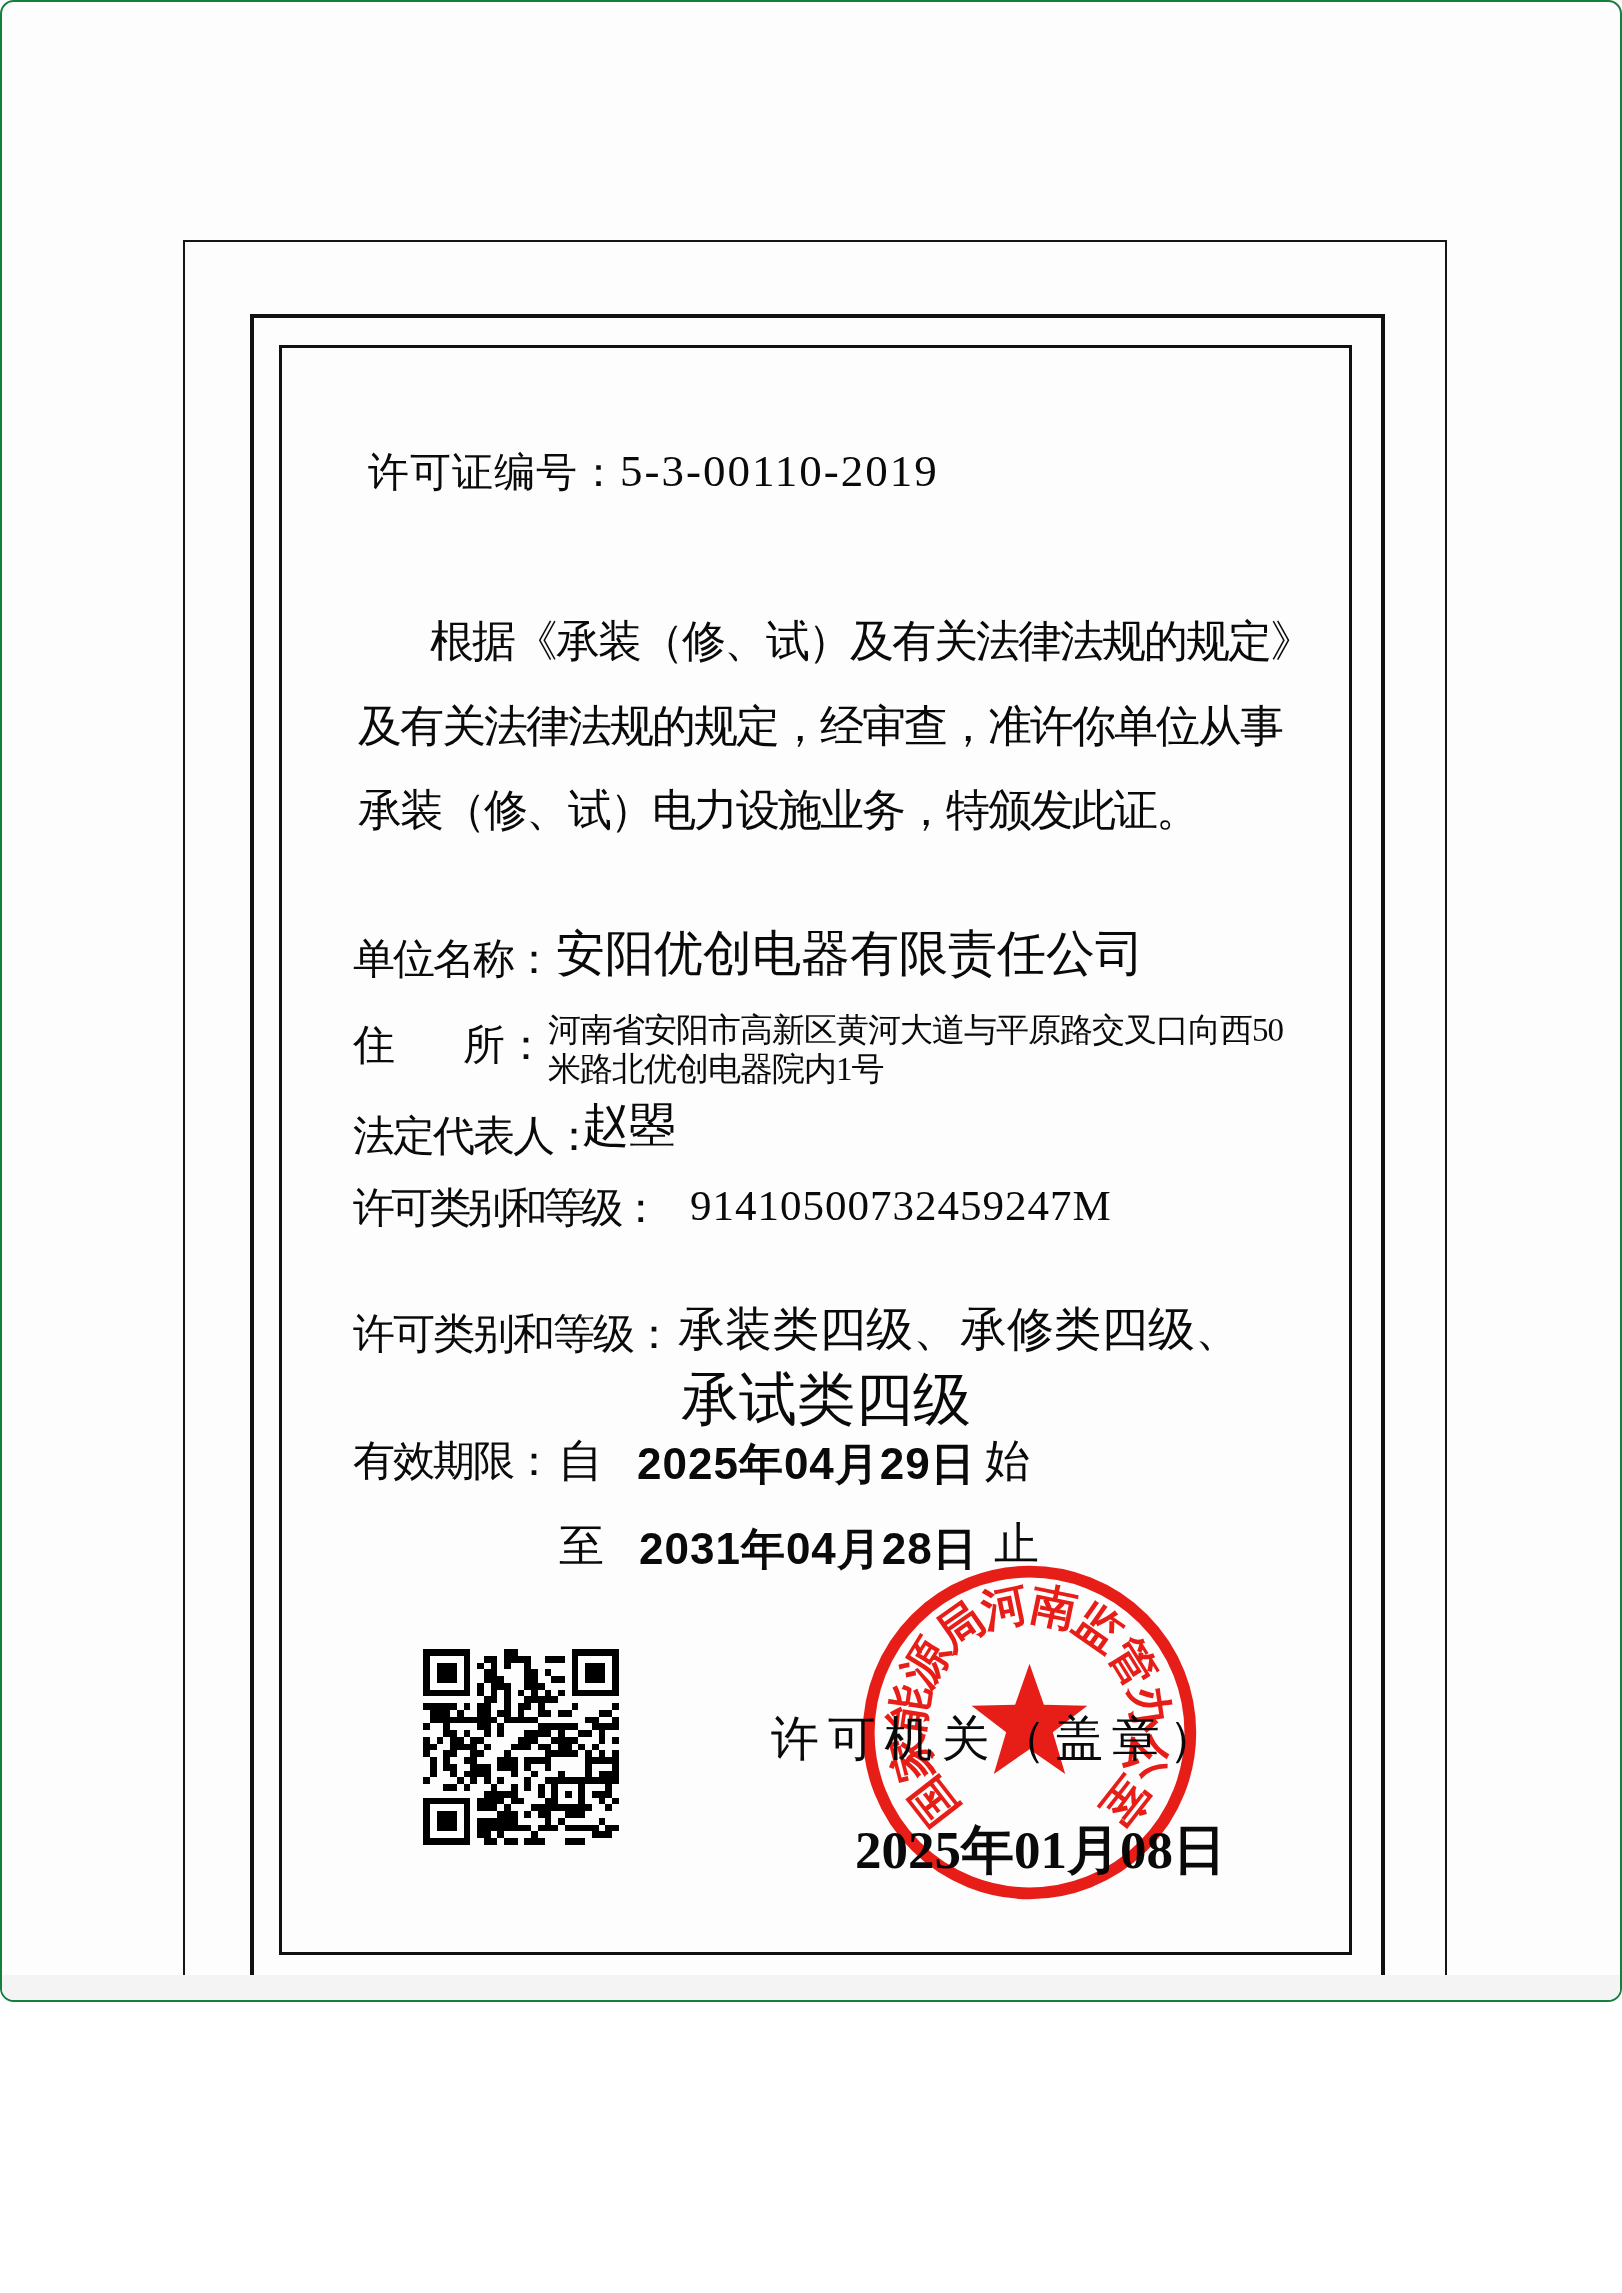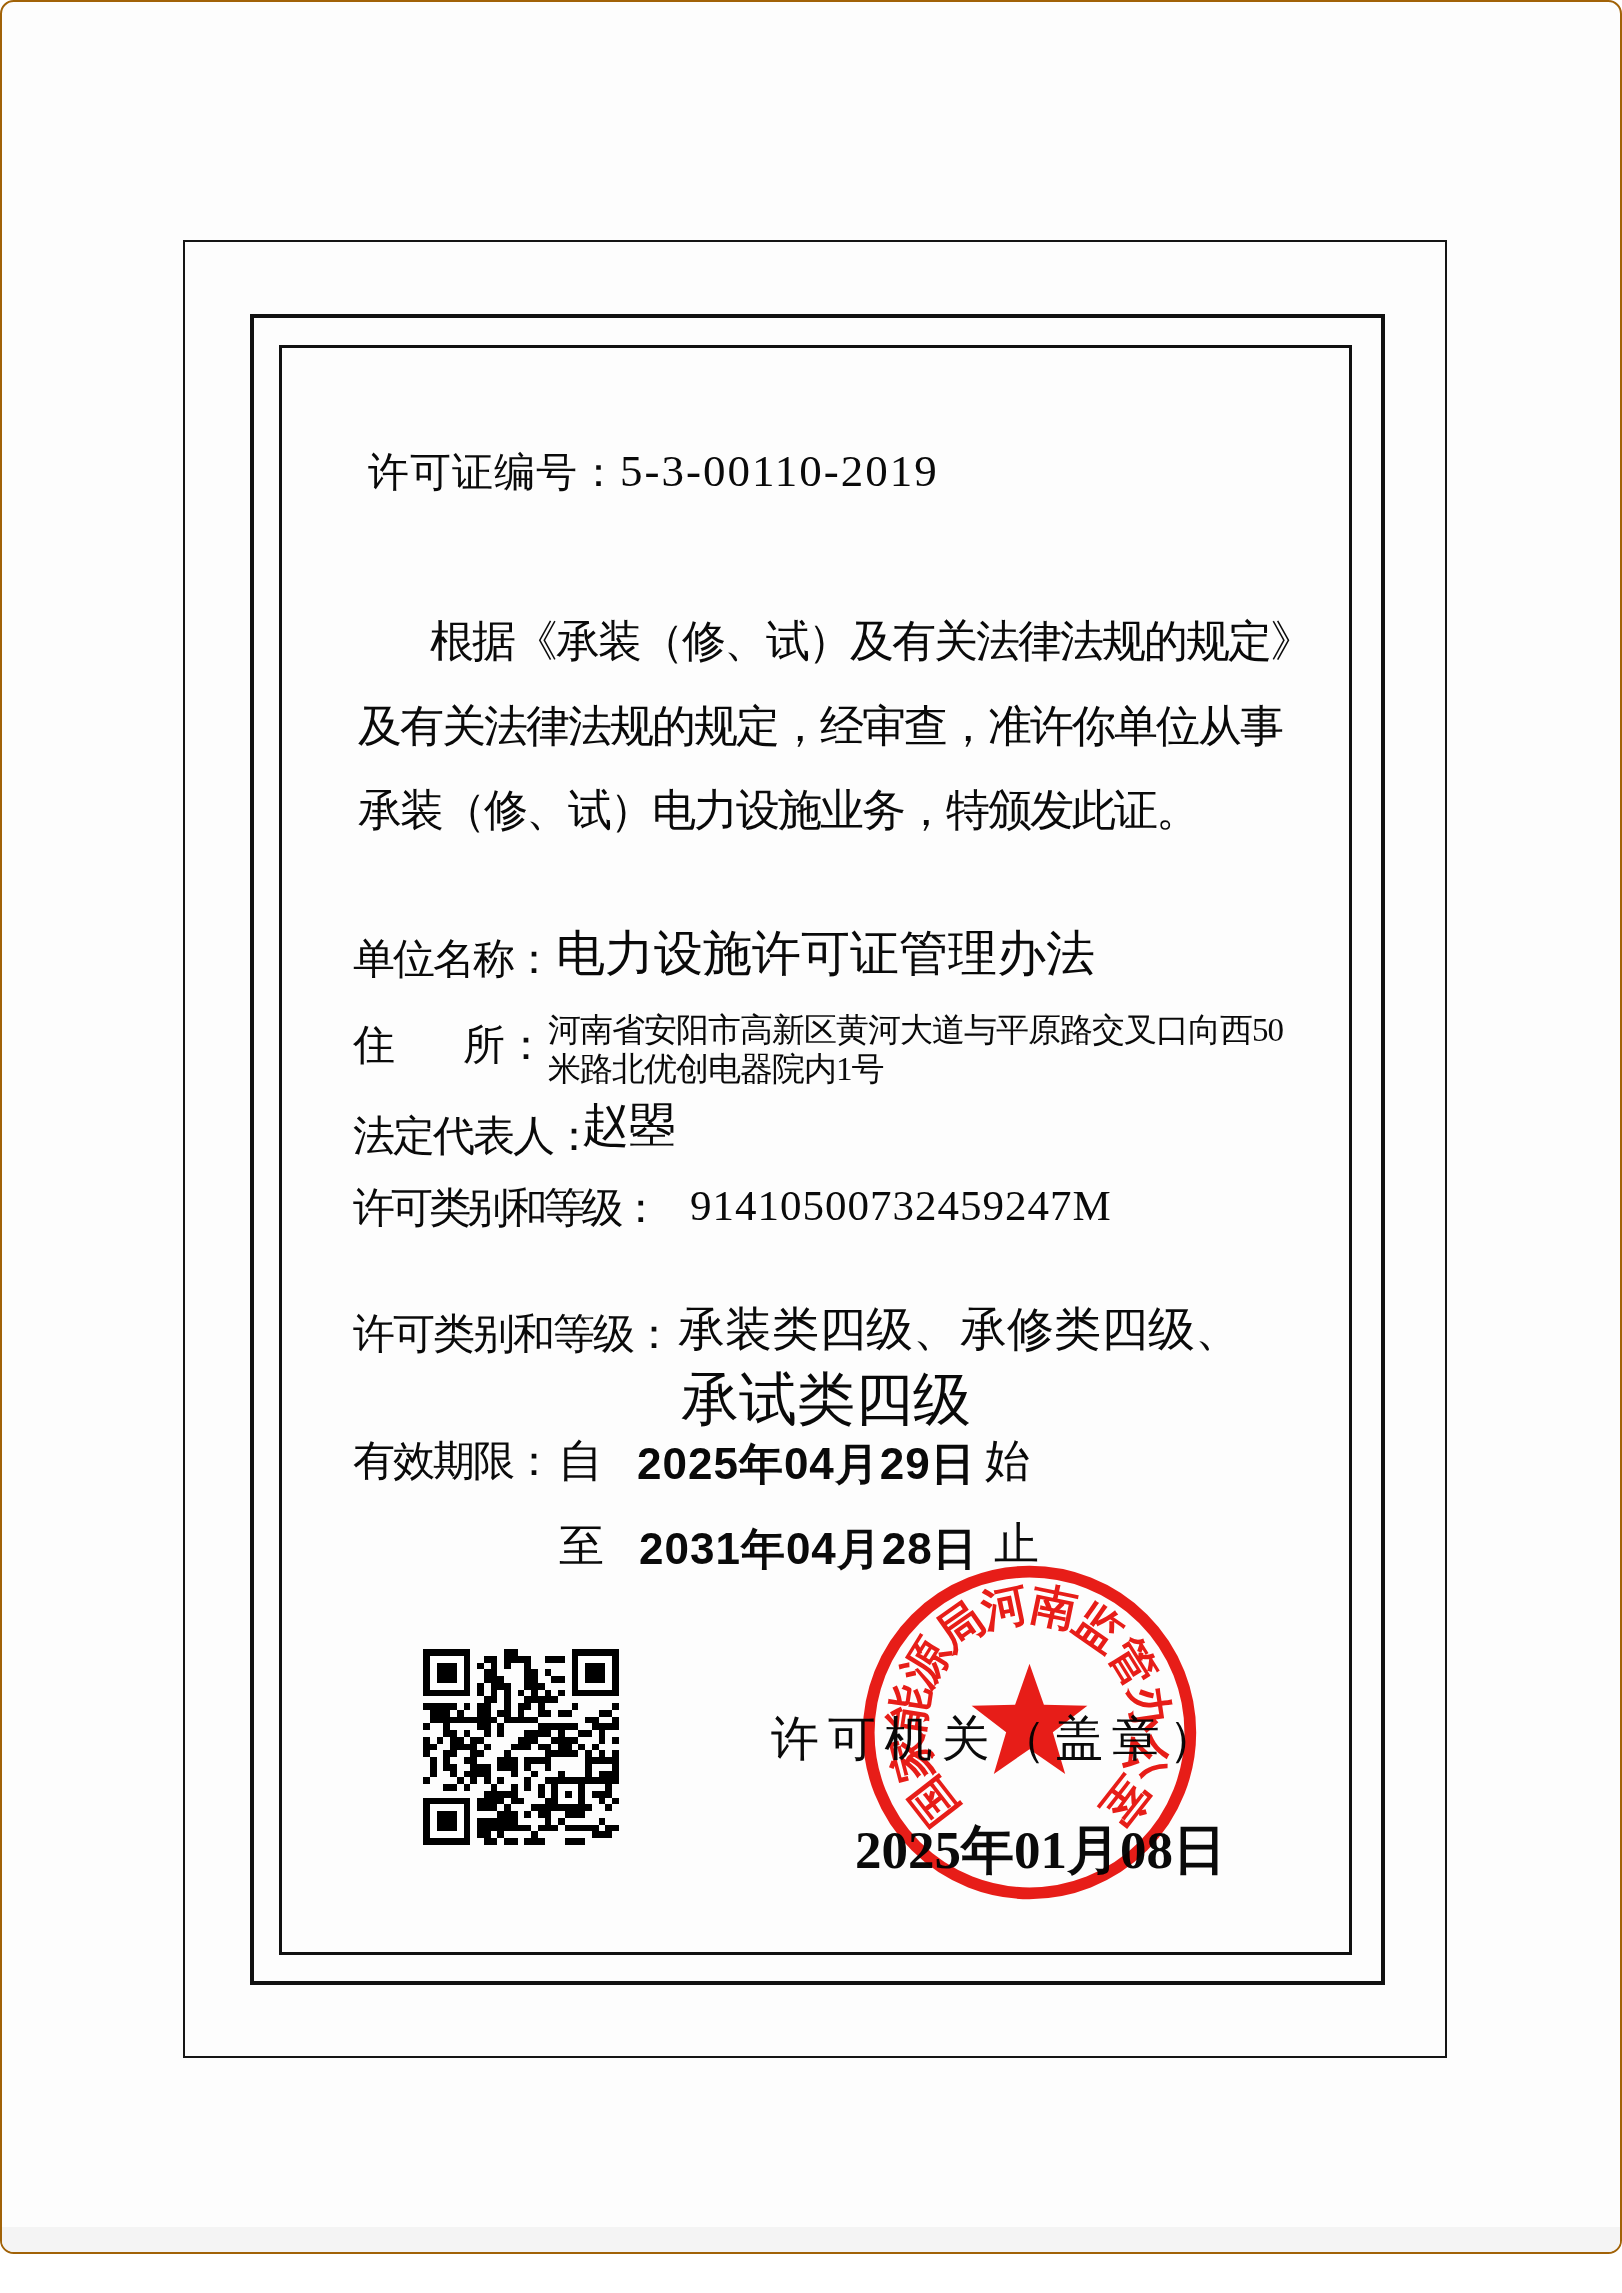--- a/index.html
+++ b/index.html
@@ -1,20 +1,20 @@
 <!DOCTYPE html>
 <html style="--seal-color: #e8130e;"><head>
 <meta charset="utf-8">
 <style>
   :root { --seal-color:#e8130e; --ink:#0a0a0a; }
   html,body { margin:0; padding:0; background:#ffffff; }
   .page {
-    position:relative; width:1622px; height:2254px;
+    position:relative; width:1622px; height:2002px;
     background:#fdfdfd; box-sizing:border-box;
-    border:2px solid #a16207; border-radius:13.7px; overflow:hidden;
+    border:2px solid #15803d; border-radius:13.7px; overflow:hidden;
     font-family:"Liberation Serif","DejaVu Serif",serif; color:var(--ink);padding-left:48px;
   }
   .frame { position:absolute; box-sizing:border-box; background:transparent; }
   .frame.outer  { left:181px; top:238px; width:1264px; height:1818px; border:2.9px solid #151515; }
   .frame.middle { left:248px; top:312px; width:1135px; height:1671px; border:4.9px solid #111; }
   .frame.inner  { left:277px; top:343px; width:1073px; height:1610px; border:3.9px solid #111; }
 
   .abs { position:absolute; white-space:nowrap; }
 
   .license-line { left:366px; top:443px; font-size:41px; letter-spacing:1px; }
@@ -81,21 +81,21 @@
 
   <div class="abs license-line">
     <span>许可证编号：</span><span class="num">5-3-00110-2019</span>
   </div>
 
   <div class="abs body-line l1">根据《承装（修、试）及有关法律法规的规定》</div>
   <div class="abs body-line l2">及有关法律法规的规定，经审查，准许你单位从事</div>
   <div class="abs body-line l3">承装（修、试）电力设施业务，特颁发此证。</div>
 
   <div class="abs field-label company-label">单位名称：</div>
-  <div class="abs company-value">电力设施许可证管理办法</div>
+  <div class="abs company-value">安阳优创电器有限责任公司</div>
 
   <div class="abs addr-zhu">住</div>
   <div class="abs addr-suo">所：</div>
   <div class="abs addr-line a1">河南省安阳市高新区黄河大道与平原路交叉口向西50</div>
   <div class="abs addr-line a2">米路北优创电器院内1号</div>
 
   <div class="abs field-label legal-label">法定代表人：</div>
   <div class="abs legal-value">赵曌</div>
 
   <div class="abs field-label credit-label">许可类别和等级：</div>

